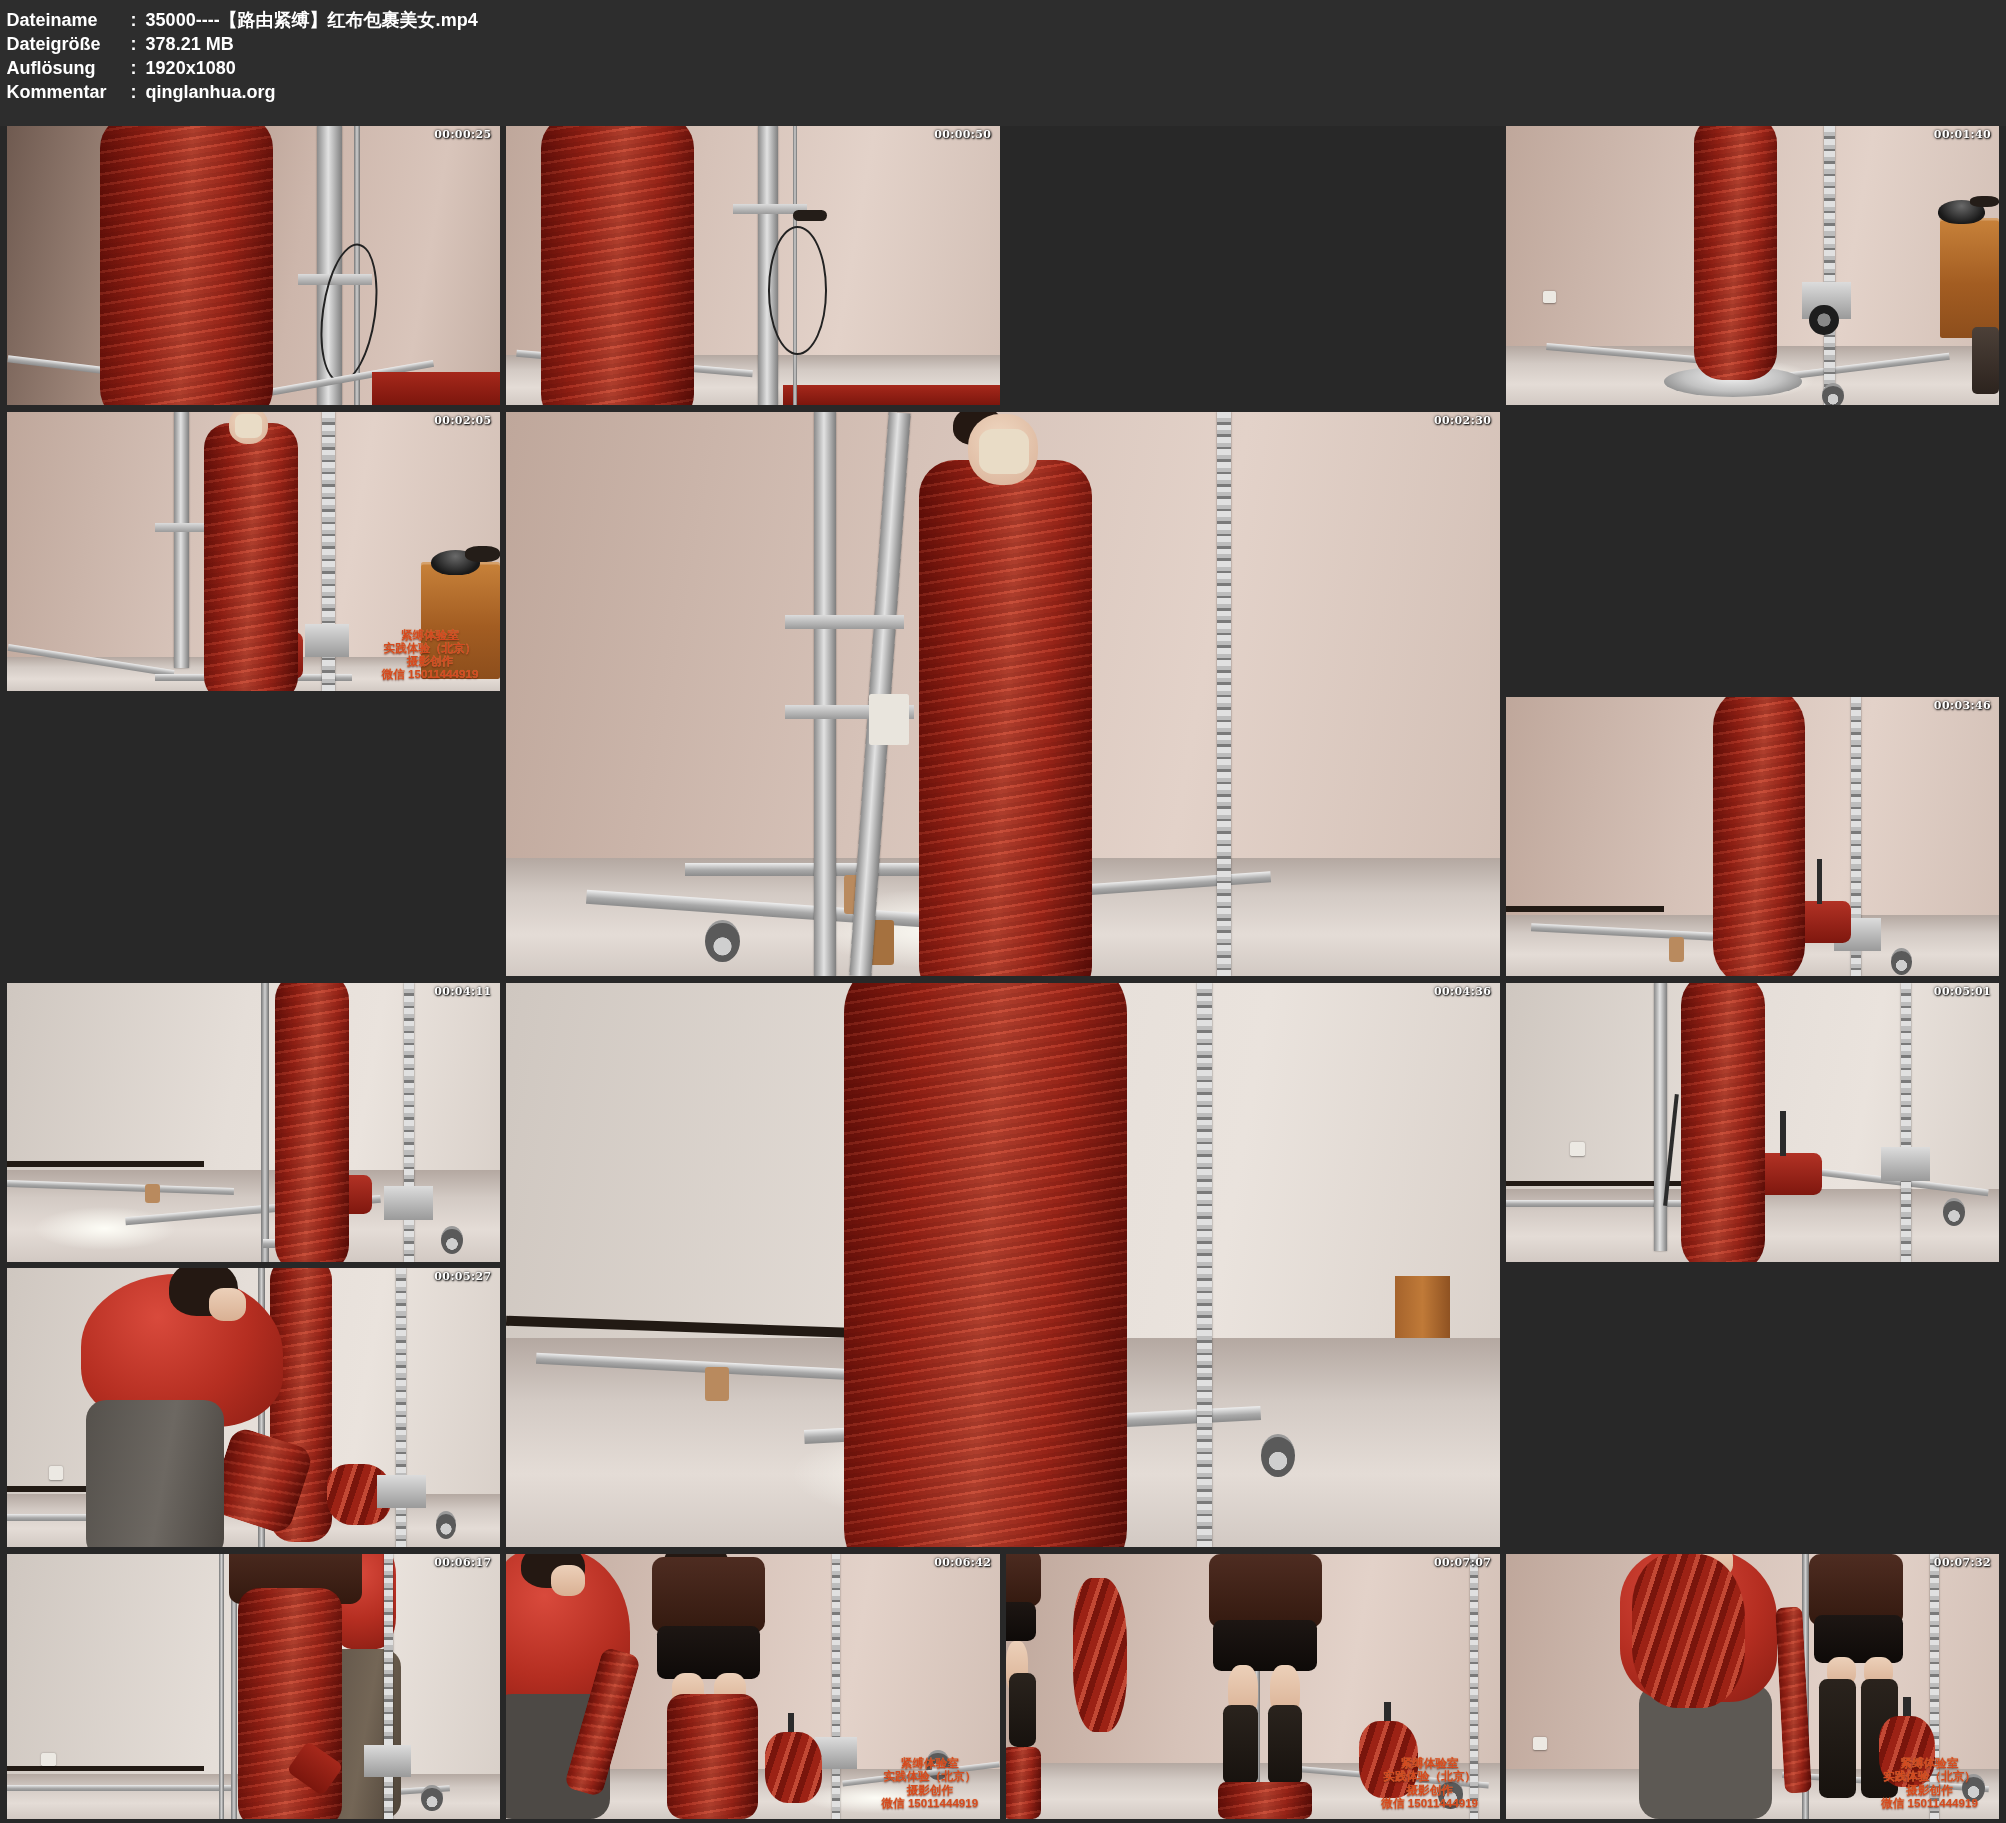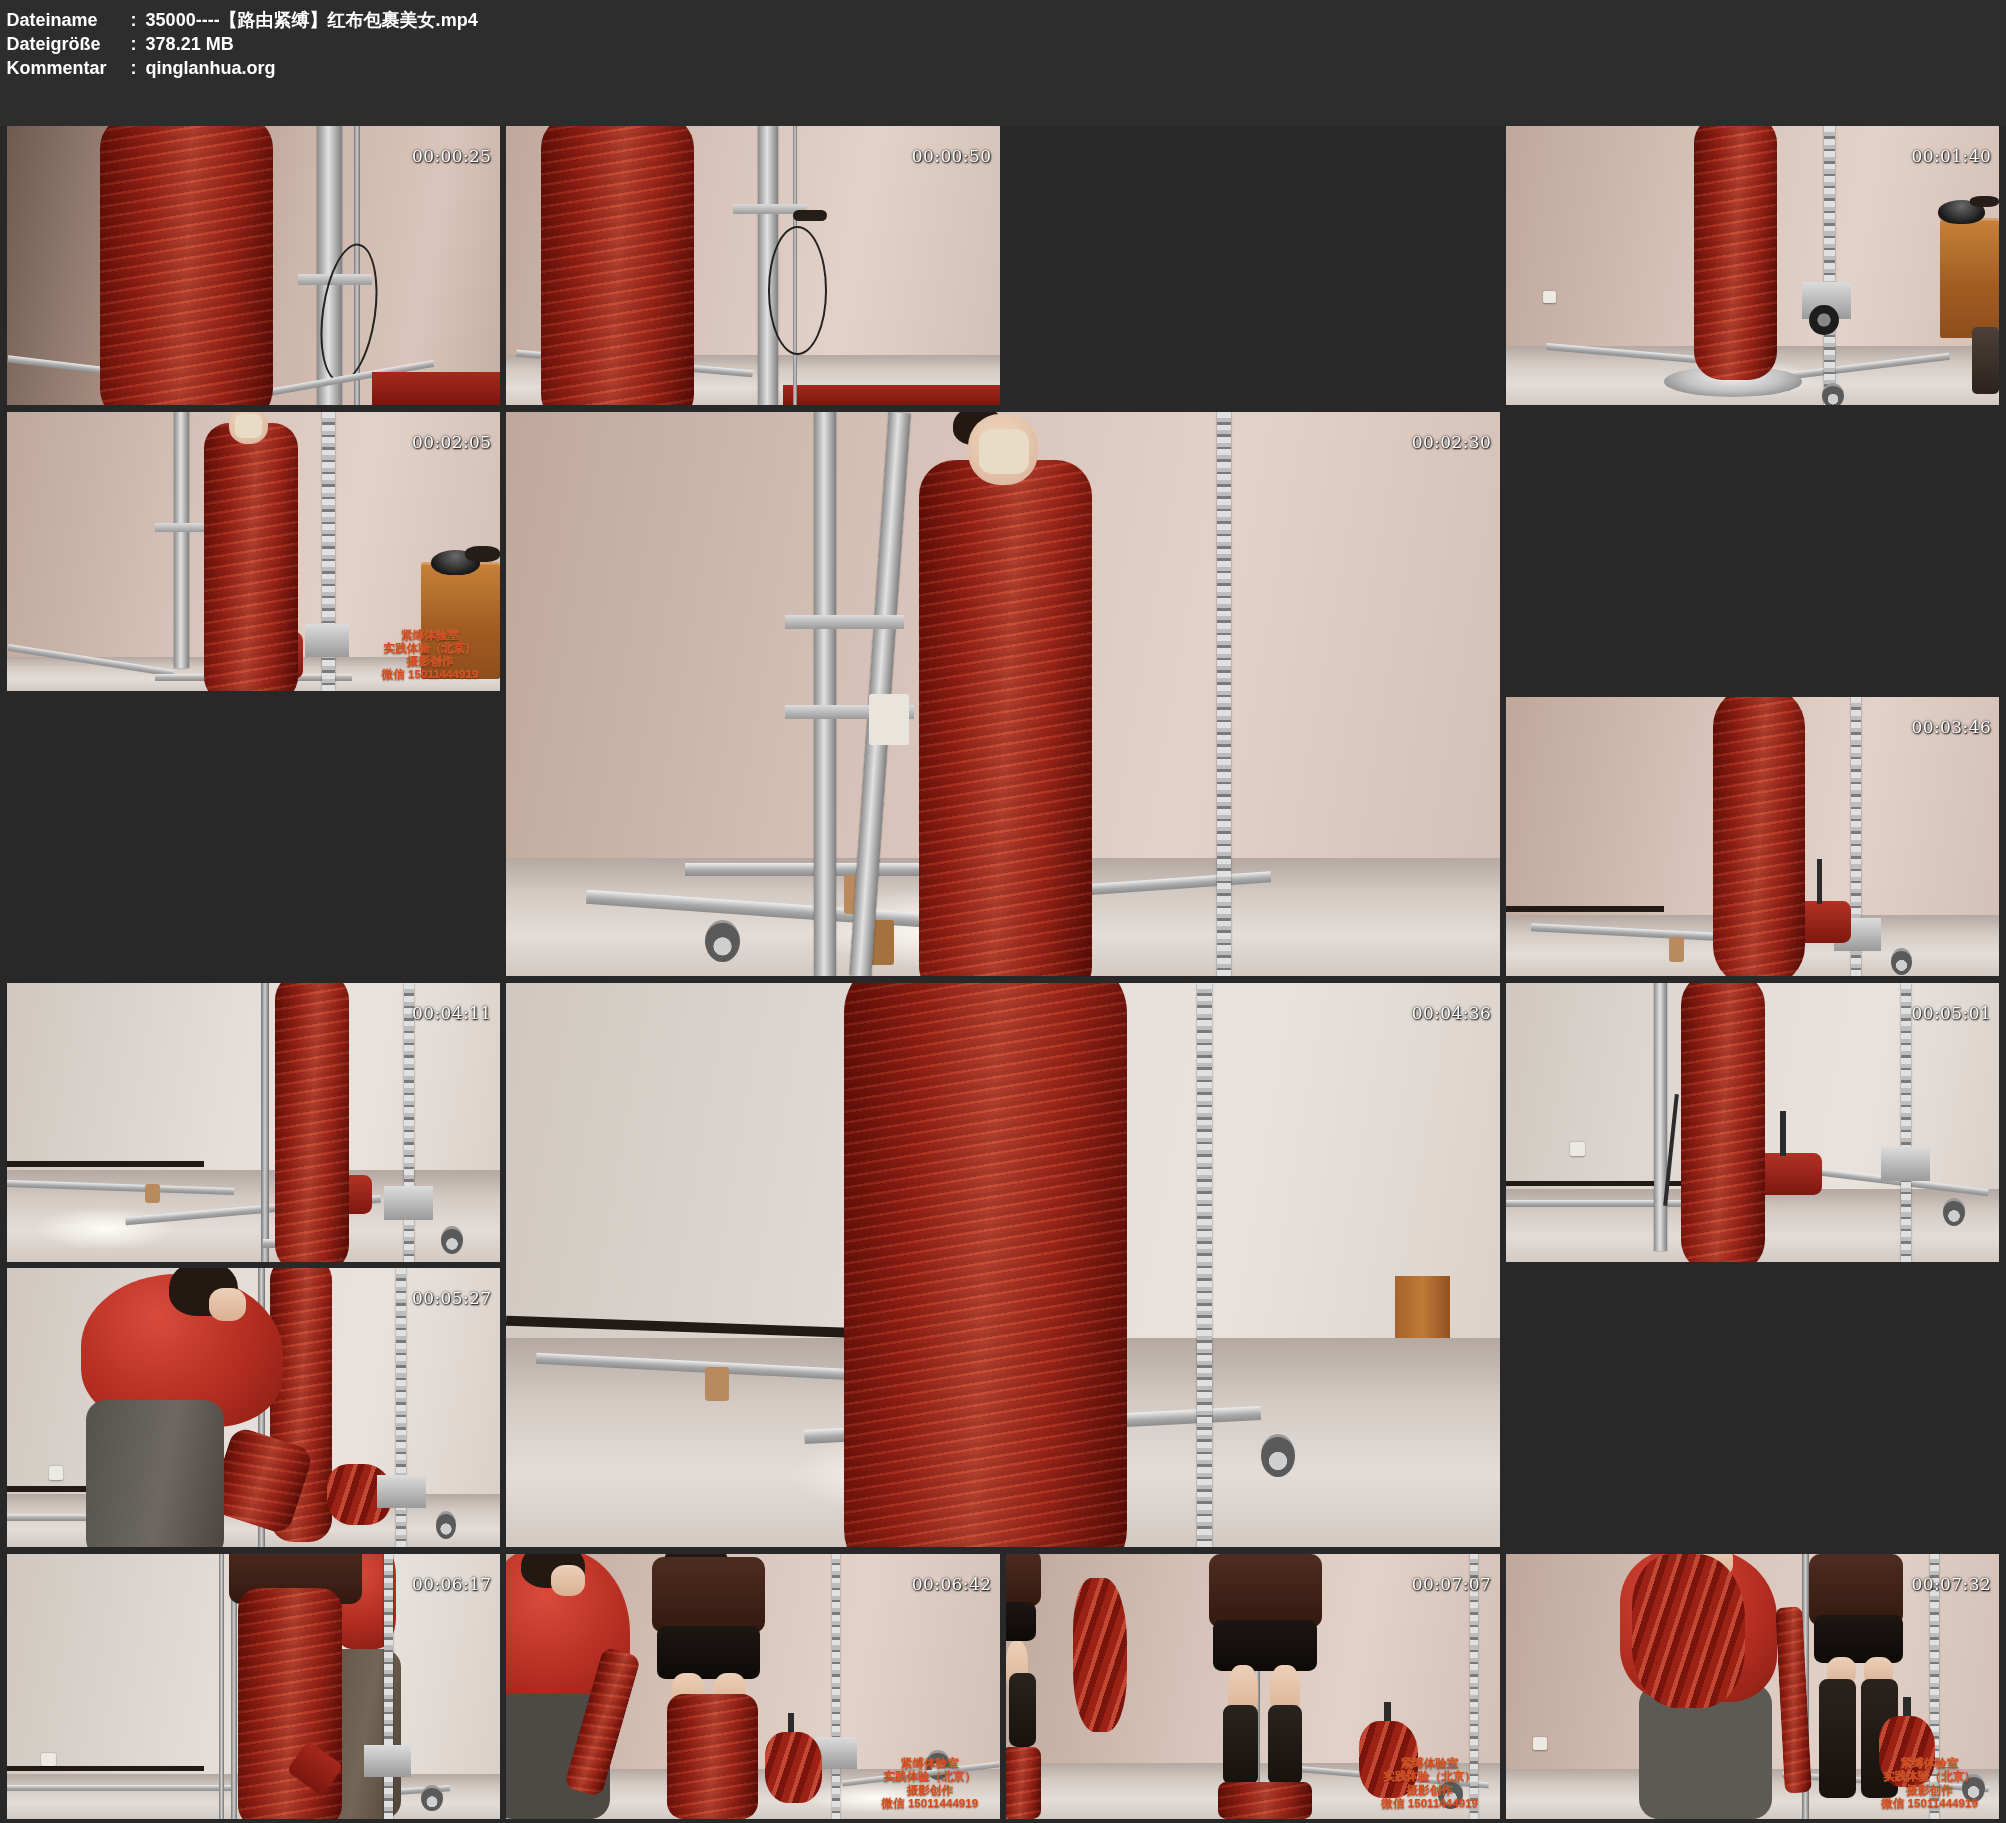--- a/index.html
+++ b/index.html
@@ -22,22 +22,22 @@
         gap:6.6px;background:#282828;}
   .cell{position:relative;overflow:hidden;}
 
   
   .wA{background:linear-gradient(100deg,#6f5a50,#a88f82 28%,#cdb6ab 58%,#d9c5bb 82%,#c4afa4);}
   .wB{background:linear-gradient(100deg,#bfa79b,#d6c2b8 38%,#e3d2c9 68%,#d2bfb5);}
   .wDim{background:linear-gradient(100deg,#a99c94,#c6b9b2 50%,#b0a199);}
   .wC{background:linear-gradient(100deg,#cfc7c0,#e5ded8 45%,#eae3dd 70%,#d8cfc8);}
 
   
-  .ts{position:absolute;top:20px;right:8.3px;z-index:50;
-      font-family:"DejaVu Serif",serif;font-size:17px;font-weight:normal;color:#fff;
+  .ts{position:absolute;top:2px;right:8.3px;z-index:50;
+      font-family:"DejaVu Serif",serif;font-size:11px;font-weight:bold;color:#fff;
       letter-spacing:0.4px;text-shadow:0 0 2.5px #000,0.8px 0.8px 1.7px #000;}
   .wm{position:absolute;right:21.5px;bottom:10px;z-index:50;text-align:center;
       font-size:11.6px;line-height:13.2px;font-weight:bold;color:#d4491f;
       text-shadow:0 0 0.8px rgba(255,205,130,.6),0 0.8px 1.7px rgba(70,12,0,.7);}
   .wm span{display:block;}
 
   
   .el{position:absolute;}
   .fig{background:
        repeating-linear-gradient(171deg,rgba(40,0,0,.18) 0 4.1px,rgba(255,150,120,.10) 4.1px 6.6px,rgba(40,0,0,.12) 6.6px 10.7px),
@@ -86,20 +86,23 @@
 <body>
 
 <div class="hdr">
   <div class="hrow">
     <span class="hlabel">Dateiname</span><span class="hcolon">:</span><span class="hval">35000----【路由紧缚】红布包裹美女.mp4</span>
   </div>
   <div class="hrow">
     <span class="hlabel">Dateigröße</span><span class="hcolon">:</span><span class="hval">378.21 MB</span>
   </div>
   <div class="hrow">
+    <span class="hlabel">Auflösung</span><span class="hcolon">:</span><span class="hval">1920x1080</span>
+  </div>
+  <div class="hrow">
     <span class="hlabel">Kommentar</span><span class="hcolon">:</span><span class="hval">qinglanhua.org</span>
   </div>
 </div>
 
 <div class="grid" id="grid">
     <div class="cell wA" style="grid-area: 1 / 1;">
       <div class="el pole" style="left: 63%; top: 0px; width: 5%; height: 100%;"></div>
       <div class="el poleD" style="left: 70.5%; top: 0px; width: 1.2%; height: 100%;"></div>
       <div class="el metal" style="left: 59%; top: 53%; width: 15%; height: 4%;"></div>
       <div class="el cable" style="left: 64%; top: 42%; width: 11%; height: 50%; transform: rotate(8deg);"></div>

